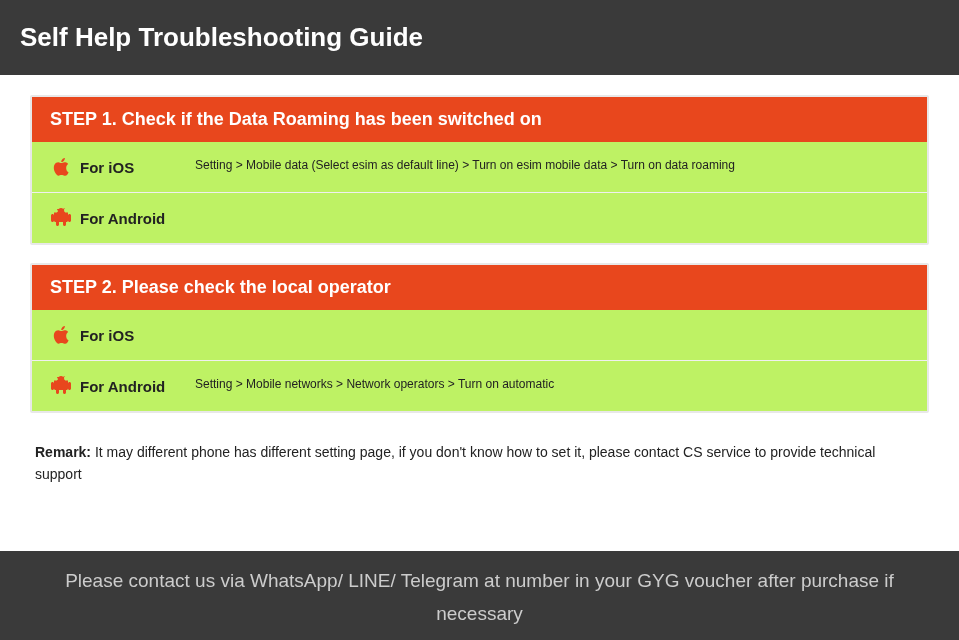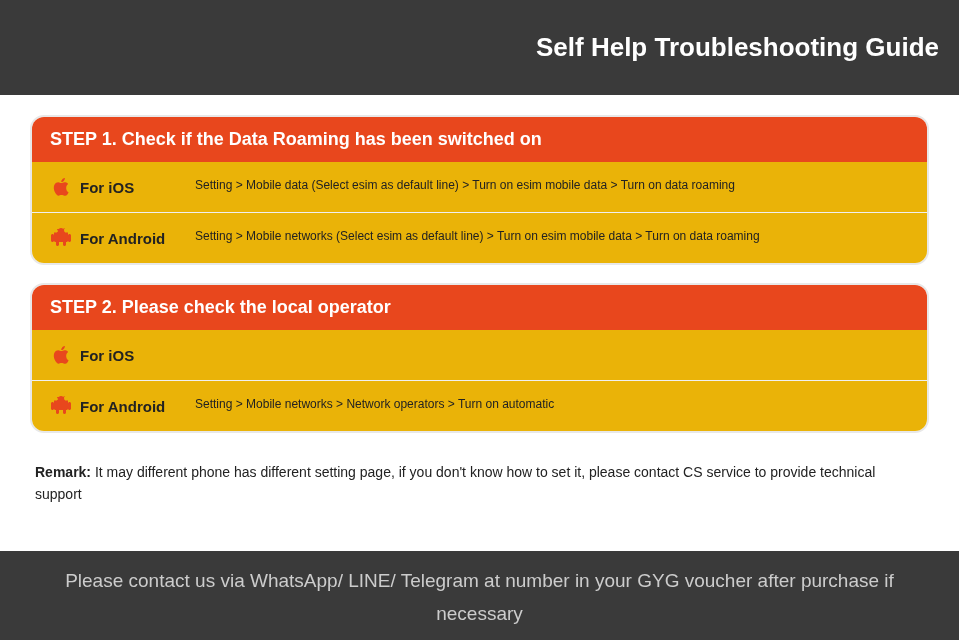--- a/index.html
+++ b/index.html
@@ -9,55 +9,55 @@
       font-family: Arial, sans-serif;
       background: #fff;
       display: flex;
       flex-direction: column;
     }
 
     
     .header {
       background: #3a3a3a;
       color: #fff;
-      text-align: right;
-      padding: 32px 20px;
+      text-align: left;
+      padding: 22px 20px;
     }
     .header h1 {
       font-size: 26px;
       font-weight: bold;
     }
 
     
     .main-content {
       flex: 1;
       background: #fff;
       padding: 20px 30px;
     }
 
     
     .step-card {
       border: 2px solid #e8e8e8;
       margin-bottom: 18px;
-      border-radius: 14px;
+      border-radius: 2px;
       overflow: hidden;
     }
 
     .step-header {
       background: #e8471d;
       color: #fff;
       padding: 12px 18px;
     }
     .step-header span {
       font-size: 18px;
       font-weight: bold;
     }
 
     .step-body {
-      background: #eab308;
+      background: #bef264;
       padding: 0;
     }
 
     .step-row {
       display: flex;
       align-items: flex-start;
       padding: 14px 18px;
       border-bottom: 1px solid #f0f0f0;
     }
     .step-row:last-child {
@@ -157,21 +157,20 @@
 
       <div class="step-row">
         <div class="platform-label">
           <div class="platform-icon android-icon">
             <svg width="20" height="20" viewBox="0 0 20 20" fill="#e8471d" xmlns="http://www.w3.org/2000/svg">
               <path d="M3 12.5C3 13.3 3.7 14 4.5 14H5v2.5C5 17.3 5.7 18 6.5 18S8 17.3 8 16.5V14h4v2.5c0 .8.7 1.5 1.5 1.5s1.5-.7 1.5-1.5V14h.5c.8 0 1.5-.7 1.5-1.5v-8H3v8zM1.5 6C.7 6 0 6.7 0 7.5v5C0 13.3.7 14 1.5 14S3 13.3 3 12.5v-5C3 6.7 2.3 6 1.5 6zm17 0c-.8 0-1.5.7-1.5 1.5v5c0 .8.7 1.5 1.5 1.5S20 13.3 20 12.5v-5C20 6.7 19.3 6 18.5 6zM13.1 1.2l1-1.8c.1-.2 0-.4-.2-.5-.2-.1-.4 0-.5.2l-1 1.9C11.6.3 10.8.1 10 .1c-.8 0-1.6.2-2.4.9L6.6 1.1c-.2-.1-.4 0-.5-.2-.1.1-.1.3 0 .5l1 1.8C5.9 4 5 5.4 5 7h10c0-1.6-.9-3-1.9-3.8zM8 5.5c-.3 0-.5-.2-.5-.5s.2-.5.5-.5.5.2.5.5-.2.5-.5.5zm4 0c-.3 0-.5-.2-.5-.5s.2-.5.5-.5.5.2.5.5-.2.5-.5.5z"></path>
             </svg>
           </div>
           <span>For Android</span>
         </div>
-        <div class="step-text">Setting &gt; Mobile networks (Select esim as default line) &gt; Turn on esim mobile data &gt; Turn on data roaming</div>
       </div>
     </div>
   </div>
 
   <div class="step-card">
     <div class="step-header">
       <span>STEP 2.  Please check the local operator</span>
     </div>
     <div class="step-body">
 

